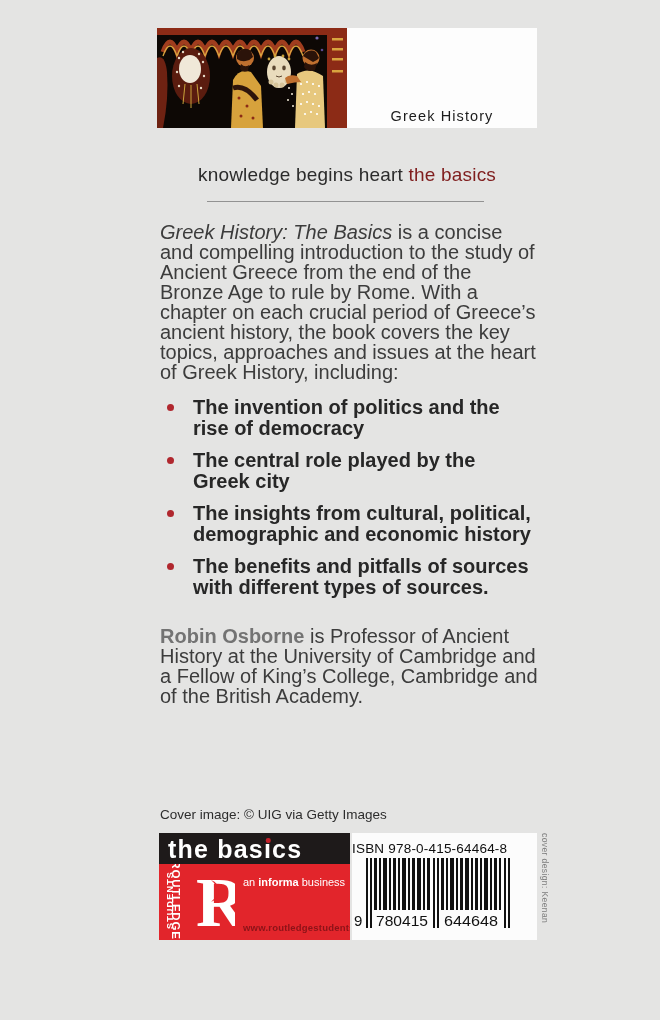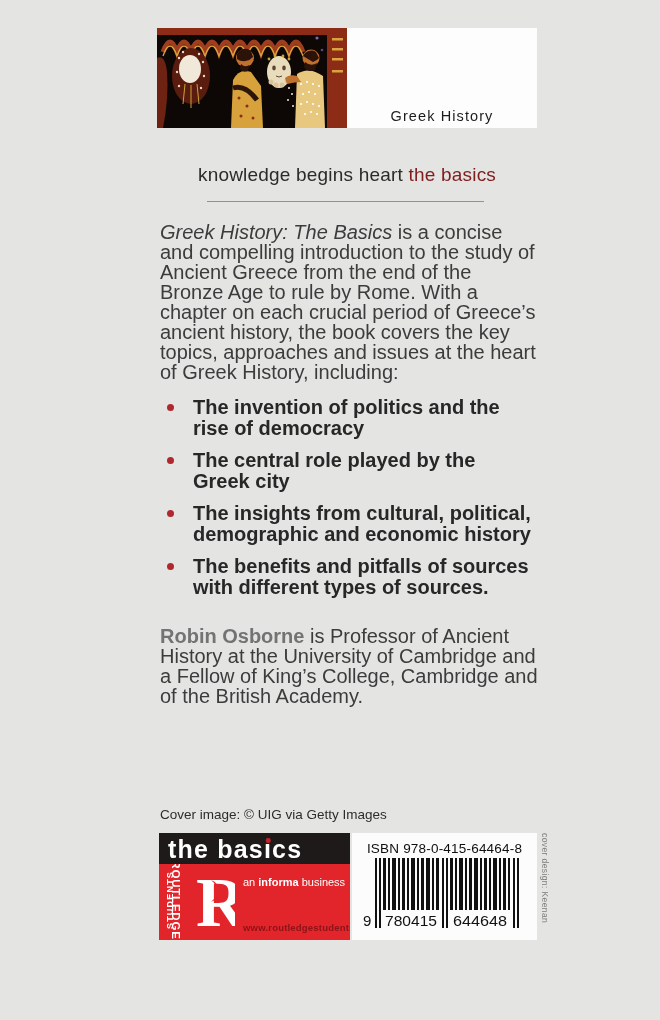--- a/index.html
+++ b/index.html
@@ -39,21 +39,21 @@
   .v-rout{position:absolute;left:-26px;top:30px;width:86px;text-align:center;transform:rotate(90deg);
         color:#fff;font-weight:bold;font-size:11.5px;letter-spacing:.8px;white-space:nowrap;}
   .v-stud{position:absolute;left:-24px;top:31px;width:70px;text-align:center;transform:rotate(-90deg);
         color:#fff;font-weight:bold;font-size:9px;letter-spacing:1.2px;white-space:nowrap;}
   .r-glyph{position:absolute;left:36px;top:4px;}
   .informa{position:absolute;left:84px;top:12px;color:#fff;font-size:11px;}
   .informa b{font-weight:bold;}
   .website{position:absolute;left:84px;bottom:7px;color:#8c1318;font-size:9.5px;font-weight:bold;
         letter-spacing:.2px;}
   .barcode-box{position:absolute;left:352px;top:833px;width:185px;height:107px;background:#fcfcfc;
-        text-align:center;}
+        }
   .isbn{margin-top:8px;font-size:13.5px;color:#0f0f0f;letter-spacing:.2px;}
   .barcode-svg{margin-top:2px;}
   .design-credit{position:absolute;left:540px;top:833px;height:107px;writing-mode:vertical-rl;
         font-size:8.5px;color:#7e7e7e;letter-spacing:.4px;}
 </style>
 </head>
 <body>
 
 <div class="page">
 

